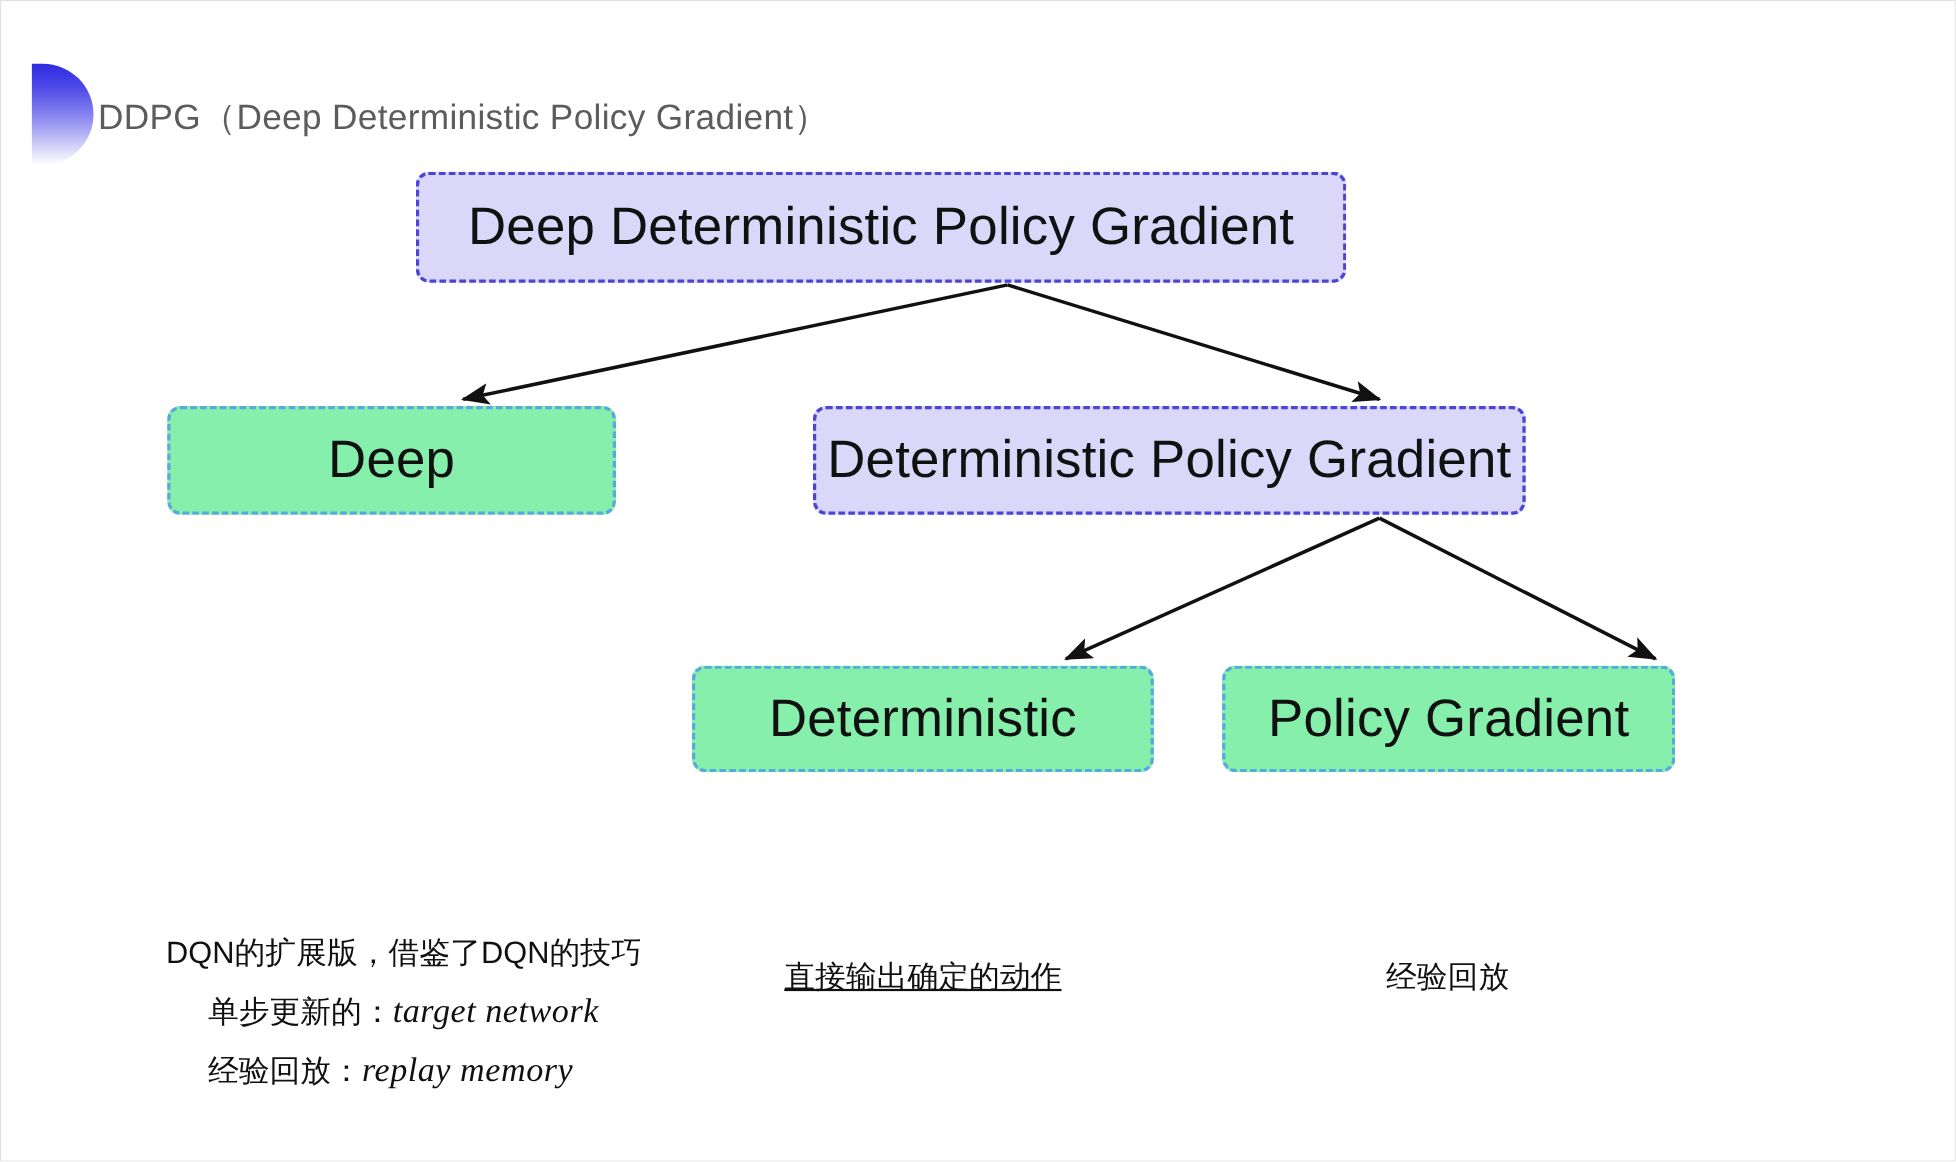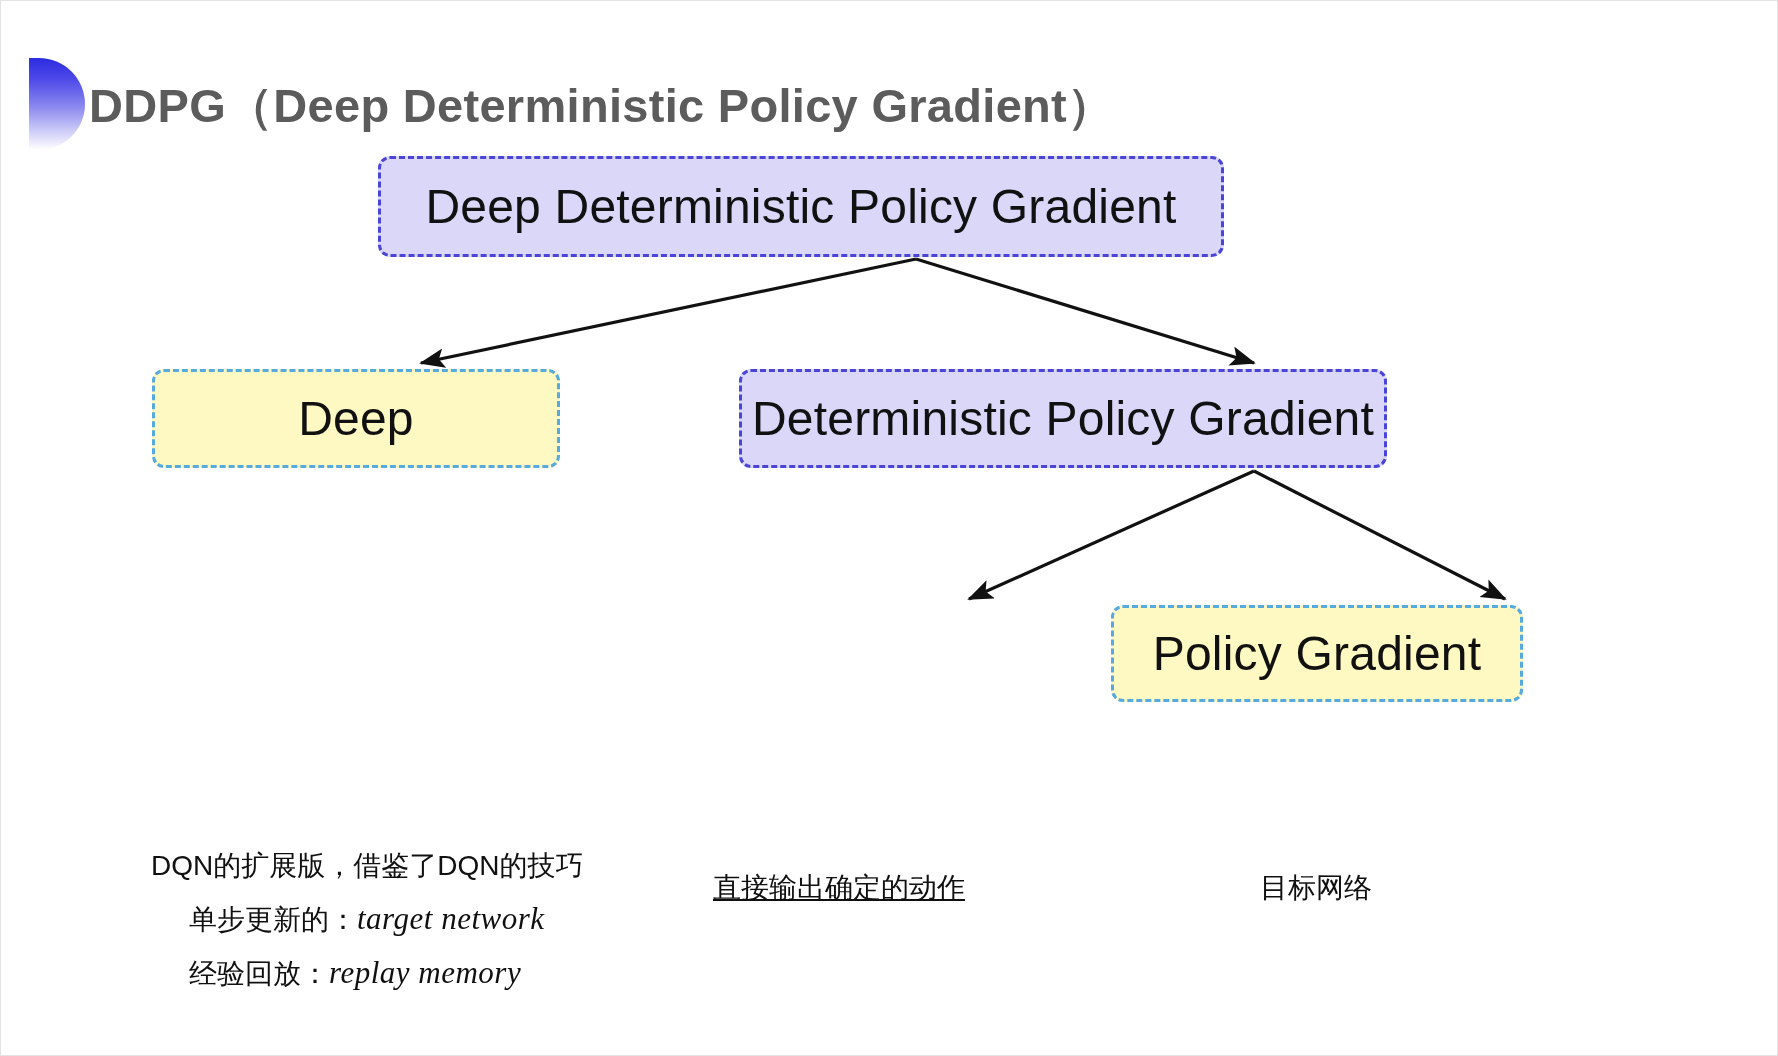--- a/index.html
+++ b/index.html
@@ -25,45 +25,45 @@
     top: 57px;
     width: 56px;
     height: 92px;
     border-radius: 0 46px 46px 0;
     background: linear-gradient(180deg, #2c2ce0 0%, #4b47e8 22%, #8f8df0 55%, #cfcef8 80%, #ffffff 100%);
   }
   #page-title {
     position: absolute;
     left: 88px;
     top: 70px;
-    font-size: 47px;
+    font-size: 32px;
     line-height: 70px;
     color: #5c5c5c;
-    font-weight: 700;
+    font-weight: 400;
     letter-spacing: 0.3px;
     white-space: nowrap;
   }
 
   
   .node {
     position: absolute;
     box-sizing: border-box;
     display: flex;
     align-items: center;
     justify-content: center;
     text-align: center;
     color: #111111;
     border-radius: 12px;
   }
   .node-purple {
     background: #dad7f9;
     border: 3px dashed #4a45d6;
   }
   .node-cyan {
-    background: #fef9c3;
+    background: #86efac;
     border: 3px dashed #56aade;
   }
   .node-label {
     font-size: 35px;
     line-height: 42px;
     font-weight: 600;
     letter-spacing: 0.2px;
   }
   .node-label.big {
     font-size: 48px;
@@ -134,32 +134,35 @@
   </div>
 
   <div class="node node-cyan" id="node-deep">
     <span class="node-label big">Deep</span>
   </div>
 
   <div class="node node-purple" id="node-dpg">
     <span class="node-label big">Deterministic Policy Gradient</span>
   </div>
 
+  <div class="node node-cyan" id="node-det">
+    <span class="node-label big">Deterministic</span>
+  </div>
 
   <div class="node node-cyan" id="node-pg">
     <span class="node-label big">Policy Gradient</span>
   </div>
 
   <div class="annotation" id="ann-left">
     <div class="l1">DQN的扩展版，借鉴了DQN的技巧</div>
     <div class="l2"><span>单步更新的：</span><span class="mathit">target network</span></div>
     <div class="l3"><span>经验回放：</span><span class="mathit">replay memory</span></div>
   </div>
 
   <div class="annotation ann-center" id="ann-middle">
     <div>直接输出确定的动作</div>
   </div>
 
   <div class="annotation ann-center" id="ann-right">
-    <div>目标网络</div>
+    <div>经验回放</div>
   </div>
 
 </div>
 
 </body></html>

